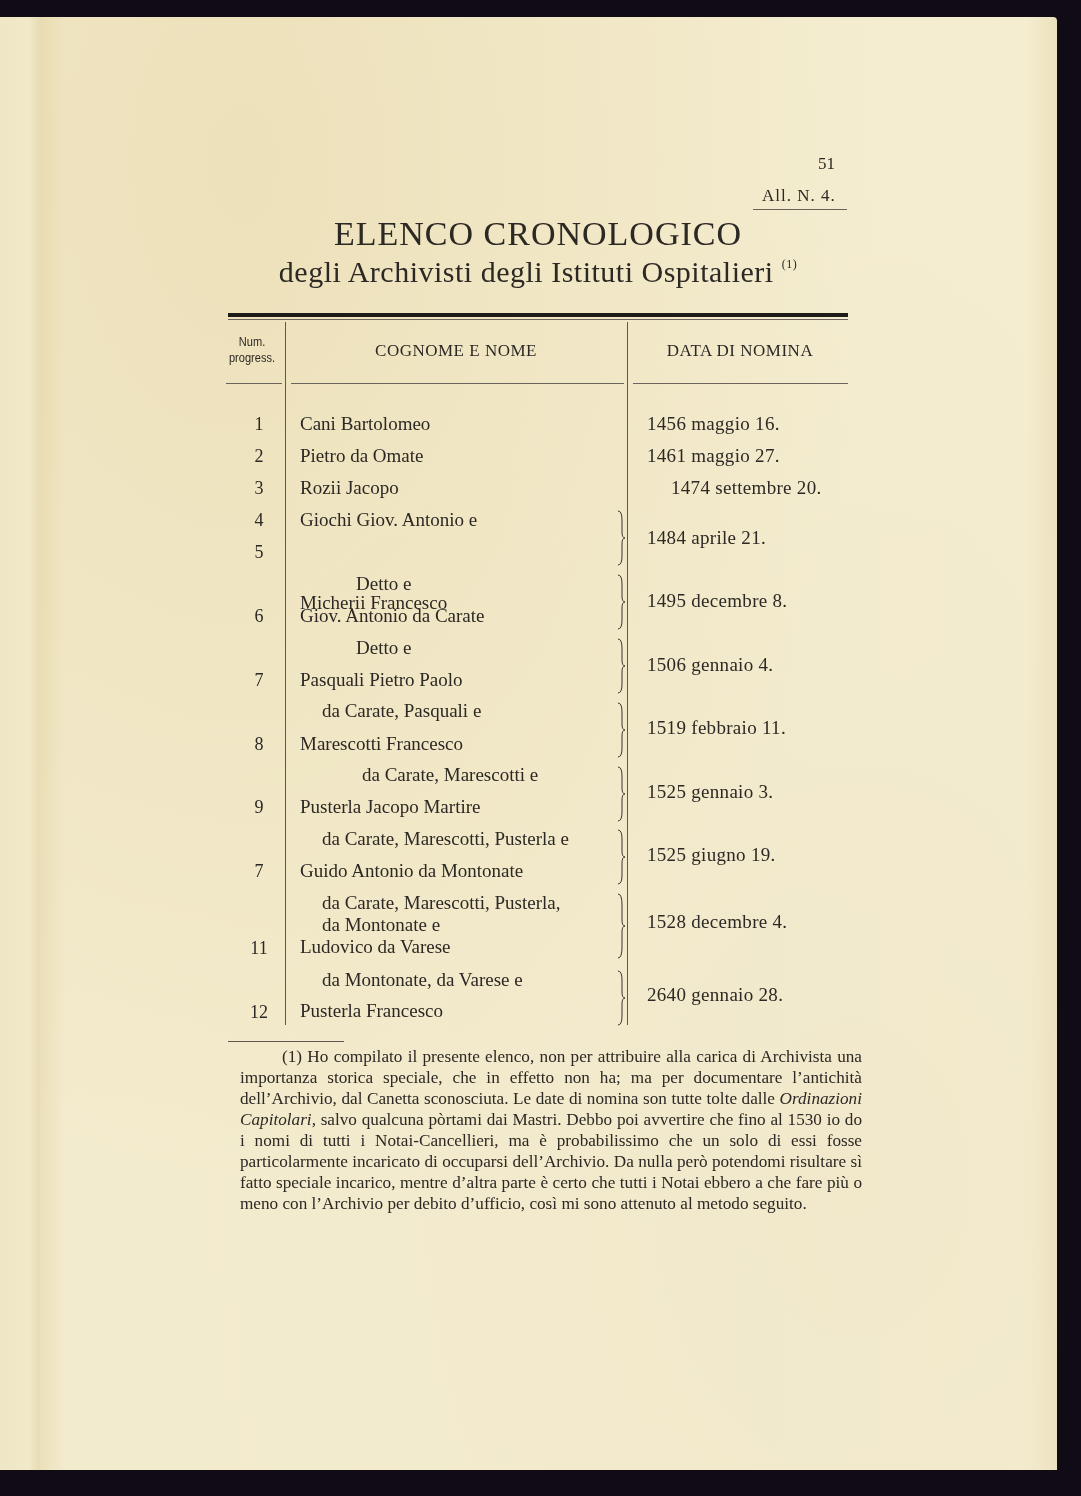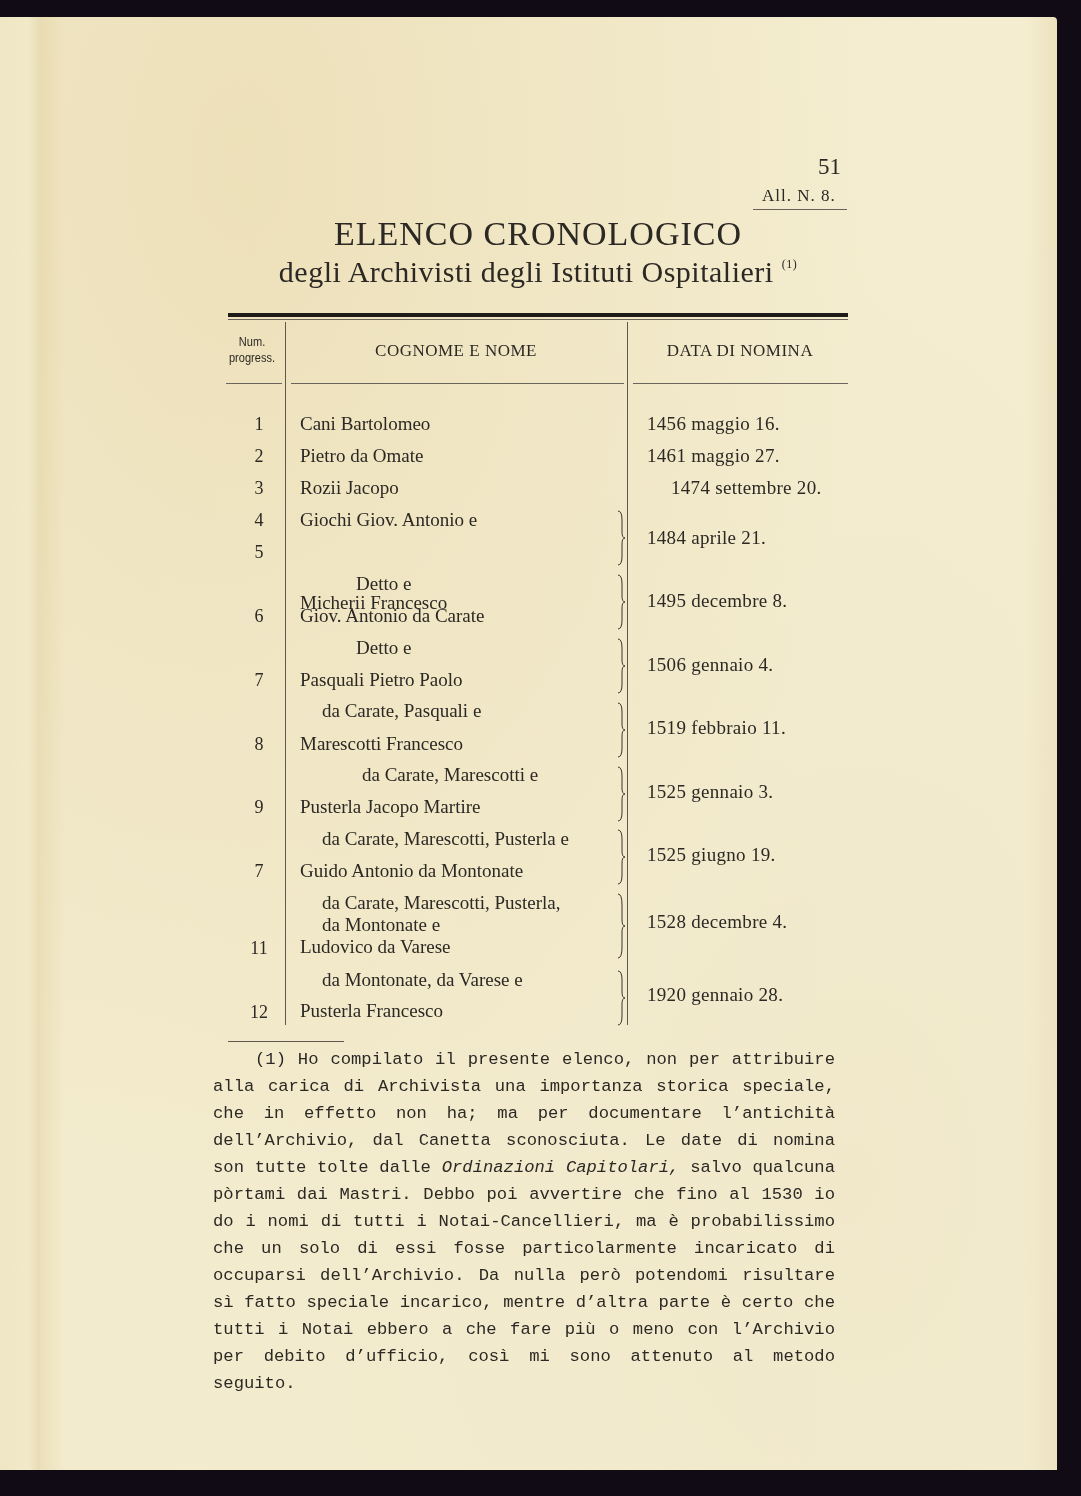--- a/index.html
+++ b/index.html
@@ -17,56 +17,55 @@
   .page {
     position: absolute; left: 40px; top: 17px; width: 1017px; height: 1453px;
     background: #f3ebcd;
     background-image:
       radial-gradient(ellipse at 20% 10%, rgba(226,205,150,0.35), transparent 55%),
       radial-gradient(ellipse at 80% 80%, rgba(240,230,200,0.6), transparent 60%),
       linear-gradient(to right, #ebe0ba 0px, #f3ebcd 25px, #f4edd0 97%, #ece1bd 100%);
     border-top-right-radius: 4px;
   }
   .abs { position: absolute; }
-  .pageno { left: 818px; top: 154px; font-size: 23px; }
+  .pageno { left: 818px; top: 154px; font-size: 17px; }
   .all { left: 762px; top: 186px; font-size: 17px; letter-spacing: 1px; }
   .all-rule { left: 753px; top: 209px; width: 94px; height: 1px; background: #6a625a; }
   .title { left: 230px; top: 215px; width: 616px; text-align: center; font-size: 34px; letter-spacing: 1px; }
   .subtitle { left: 230px; top: 255px; width: 616px; text-align: center; font-size: 30px; letter-spacing: 0.5px; }
   .subtitle sup { font-size: 12px; vertical-align: 14px; }
   .thick-rule { left: 228px; top: 313px; width: 620px; height: 4px; background: #1f1b18; }
   .thin-rule { left: 228px; top: 319px; width: 620px; height: 1px; background: #6b645c; }
   .vline { width: 1px; background: #5e5850; }
   .h-num { left: 222px; top: 334px; width: 60px; text-align: center; font-family: "Liberation Sans", "DejaVu Sans", sans-serif; font-size: 13px; line-height: 16px; transform: scaleX(0.85); }
   .h-name { left: 290px; top: 341px; width: 332px; text-align: center; font-size: 17px; letter-spacing: 0.5px; }
   .h-date { left: 632px; top: 341px; width: 216px; text-align: center; font-size: 17px; letter-spacing: 0.5px; }
   .hrule { height: 1px; background: #6b645c; }
   .num { width: 60px; text-align: center; font-size: 18px; left: 229px; }
   .name { font-size: 19px; left: 300px; white-space: nowrap; }
   .name.indent { left: 322px; }
   .name.indent2 { left: 356px; }
   .date { font-size: 19px; left: 647px; white-space: nowrap; letter-spacing: 0.3px; }
   .brace { left: 615px; width: 10px; }
   .fn-rule { left: 228px; top: 1041px; width: 116px; height: 1px; background: #5e5850; }
   .footnote {
-    left: 213px; top: 1046px; width: 622px; font-size: 17.2px; line-height: 27px;
+    left: 240px; top: 1046px; width: 622px; font-size: 17.2px; line-height: 21px;
     text-align: justify;
-    font-family: Liberation Mono, monospace;
   }
   .footnote p { margin: 0; text-indent: 42px; }
 </style>
 </head>
 <body>
 
 <div class="prev-page"></div>
 
 <div class="page"></div>
 
 <div class="abs pageno">51</div>
-<div class="abs all">All. N. 8.</div>
+<div class="abs all">All. N. 4.</div>
 <div class="abs all-rule"></div>
 
 <div class="abs title">ELENCO CRONOLOGICO</div>
 <div class="abs subtitle"><span>degli Archivisti degli Istituti Ospitalieri</span> <sup>(1)</sup></div>
 
 <div class="abs thick-rule"></div>
 <div class="abs thin-rule"></div>
 
 <div class="abs h-num">
   <div>Num.</div>
@@ -151,18 +150,18 @@
     <path d="M3 1 Q7 1 7 12 L7 27 Q7 33 10 33 Q7 33 7 39 L7 54 Q7 65 3 65" fill="none" stroke="#3a342e" stroke-width="1"></path>
   </svg>
 <div class="abs date" style="top:911px;text-align:center;">1528 decembre 4.</div>
 
 <div class="abs name indent" style="top:969px;">da Montonate, da Varese e</div>
 <div class="abs num" style="top:1002px;">12</div>
 <div class="abs name" style="top:1000px;">Pusterla Francesco</div>
 <svg class="abs brace" style="top:970px;" width="10" height="56">
     <path d="M3 1 Q7 1 7 10 L7 22 Q7 28 10 28 Q7 28 7 34 L7 46 Q7 55 3 55" fill="none" stroke="#3a342e" stroke-width="1"></path>
   </svg>
-<div class="abs date" style="top:984px;">1920 gennaio 28.</div>
+<div class="abs date" style="top:984px;">2640 gennaio 28.</div>
 
 <div class="abs fn-rule"></div>
 <div class="abs footnote">
   <p><span>(1)</span><span> Ho compilato il presente elenco, non per attribuire alla carica di Archivista una importanza storica speciale, che in effetto non ha; ma per documentare l’antichità dell’Archivio, dal Canetta sconosciuta. Le date di nomina son tutte tolte dalle </span><i>Ordinazioni Capitolari,</i><span> salvo qualcuna pòrtami dai Mastri. Debbo poi avvertire che fino al 1530 io do i nomi di tutti i Notai-Cancellieri, ma è probabilissimo che un solo di essi fosse particolarmente incaricato di occuparsi dell’Archivio. Da nulla però potendomi risultare sì fatto speciale incarico, mentre d’altra parte è certo che tutti i Notai ebbero a che fare più o meno con l’Archivio per debito d’ufficio, così mi sono attenuto al metodo seguito.</span></p>
 </div>
 
 </body></html>

